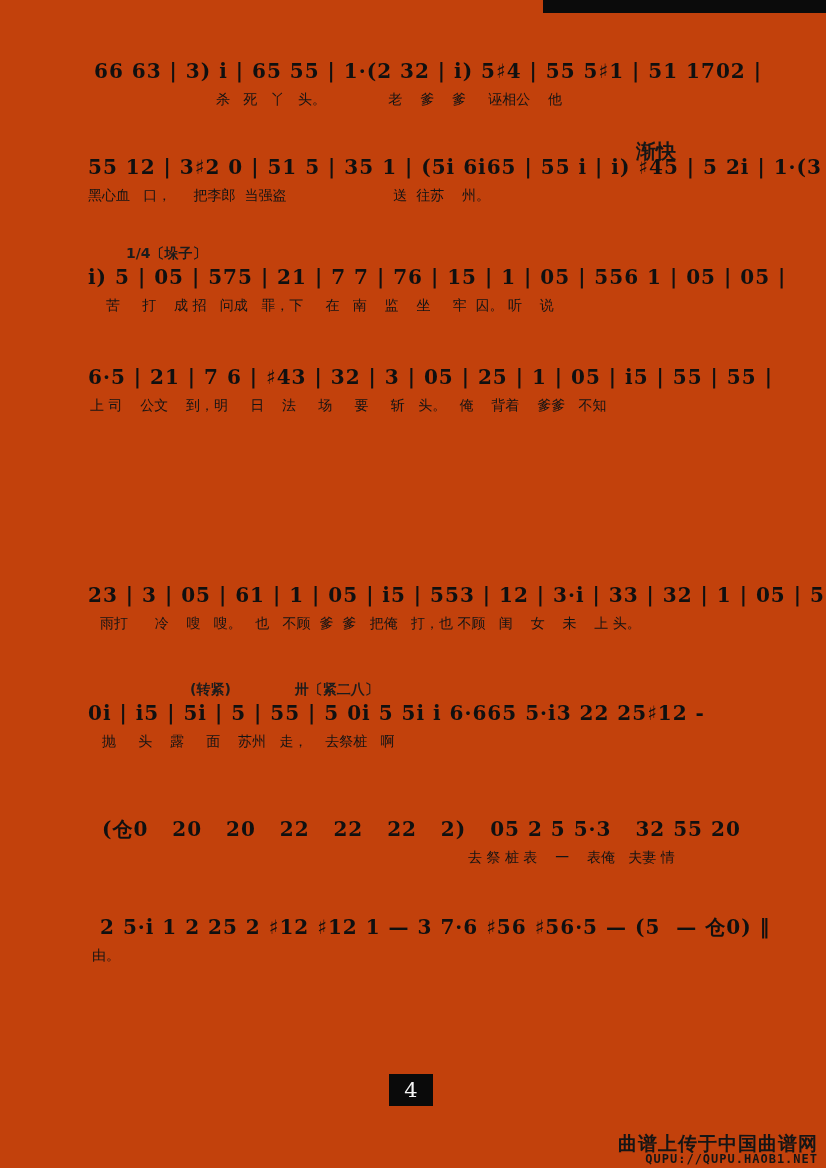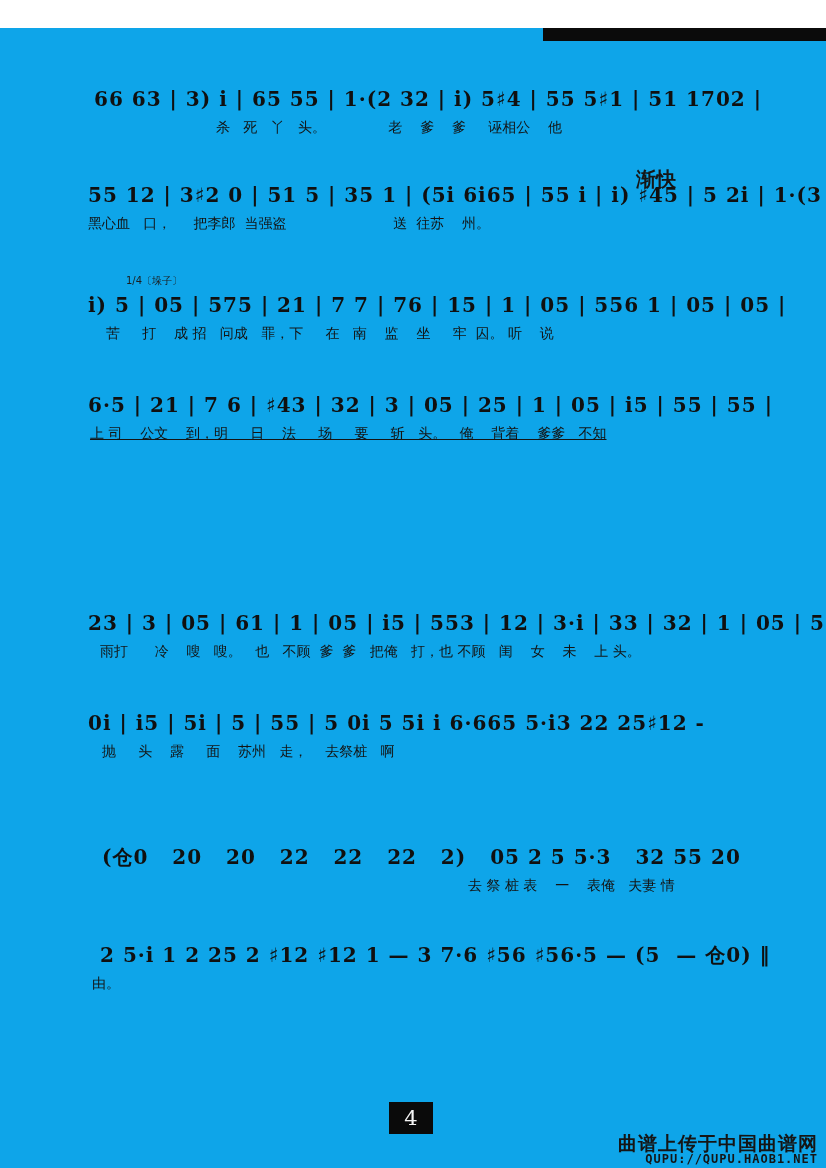--- a/index.html
+++ b/index.html
@@ -5,33 +5,32 @@
   html,body { margin:0; padding:0; }
   body {
     width:826px; height:1168px;
     background:#ffffff;
     font-family:"DejaVu Sans", sans-serif;
     position:relative;
     overflow:hidden;
   }
   .page {
     position:absolute; inset:0;
-    background:#0ea5e9;
+    background:#c2410c;
     color:#161616;
-    margin-top:28px;
   }
   .scan-bar {
     position:absolute; top:0; right:0;
     width:283px; height:13px;
     background:#0b0b0b;
   }
   .system { position:absolute; left:88px; width:700px; }
   .ann-row {
-    font-size:10px; line-height:18px;
-    white-space:pre; font-weight:normal;
+    font-size:14px; line-height:18px;
+    white-space:pre; font-weight:bold;
     color:#1c1c1c;
   }
   .notes {
     font-family:"DejaVu Serif", serif;
     font-weight:bold;
     font-size:20px; line-height:30px;
     letter-spacing:1px;
     white-space:pre;
     color:#101010;
   }
@@ -42,21 +41,21 @@
   }
   .tempo {
     position:absolute; top:-14px; left:548px;
     font-size:20px; font-weight:bold; white-space:pre;
   }
   
   .s1 .notes  { padding-left:6px; }
   .s1 .lyrics { padding-left:128px; }
   .s3 .ann-row{ padding-left:38px; }
   .s3 .lyrics { padding-left:18px; }
-  .s4 .lyrics { padding-left:2px;text-decoration:underline; }
+  .s4 .lyrics { padding-left:2px; }
   .s5 .lyrics { padding-left:18px; }
   .s6 .lyrics { padding-left:12px; }
   .s7 .ann-row{ padding-left:102px; }
   .s7 .ann2   { display:inline-block; padding-left:64px; }
   .s7 .lyrics { padding-left:14px; }
   .s8 .notes  { padding-left:14px; }
   .s8 .lyrics { padding-left:380px; }
   .s9 .notes  { padding-left:12px; }
   .s9 .lyrics { padding-left:4px; }
 
@@ -109,20 +108,21 @@
     <div class="lyrics">上 司    公文    到，明     日    法     场     要     斩   头。   俺    背着    爹爹   不知</div>
   </div>
 
 
   <div class="system s6" style="top:580px;">
     <div class="notes">23 | 3 | 05 | 61 | 1 | 05 | i5 | 553 | 12 | 3·i | 33 | 32 | 1 | 05 | 55 | 1 |</div>
     <div class="lyrics">雨打      冷    嗖   嗖。   也   不顾  爹  爹   把俺   打，也 不顾   闺    女    未    上 头。</div>
   </div>
 
   <div class="system s7" style="top:680px;">
+    <div class="ann-row"><span>(转紧)</span><span class="ann2">卅〔紧二八〕</span></div>
     <div class="notes">0i | i5 | 5i | 5 | 55 | 5 0i 5 5i i 6·665 5·i3 22 25♯12 -</div>
     <div class="lyrics">抛     头    露     面    苏州   走，    去祭桩   啊</div>
   </div>
 
   <div class="system s8" style="top:814px;">
     <div class="notes">(仓0   20   20   22   22   22   2)   05 2 5 5·3   32 55 20</div>
     <div class="lyrics">去 祭 桩 表    一    表俺   夫妻 情</div>
   </div>
 
   <div class="system s9" style="top:912px;">

